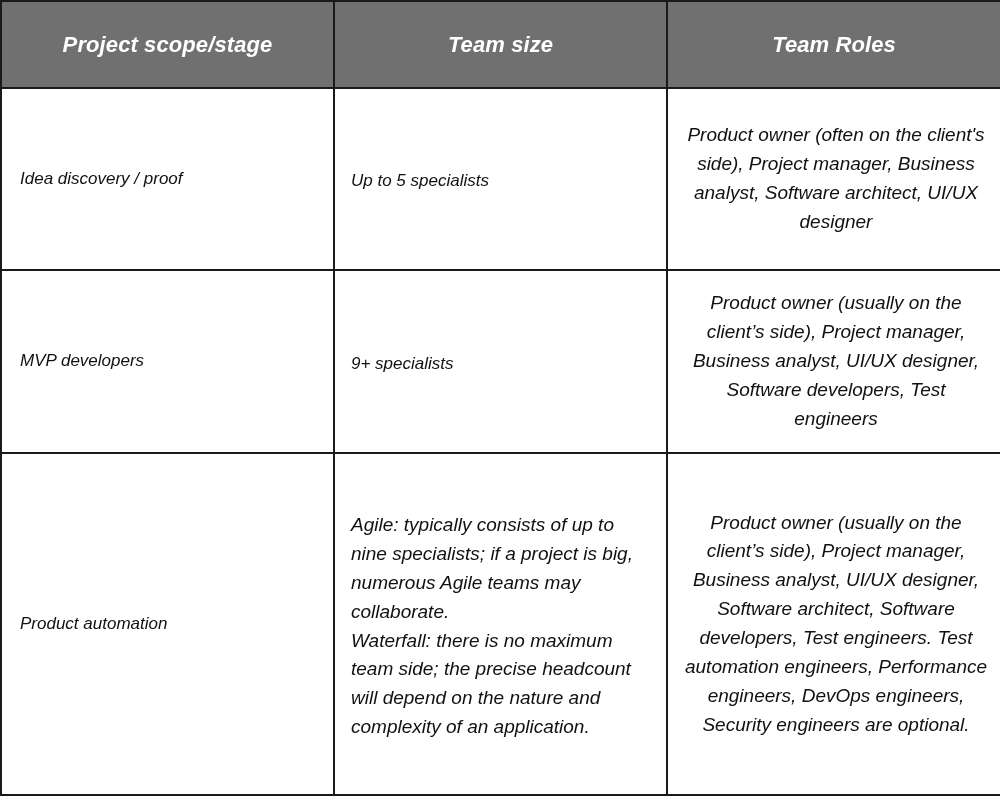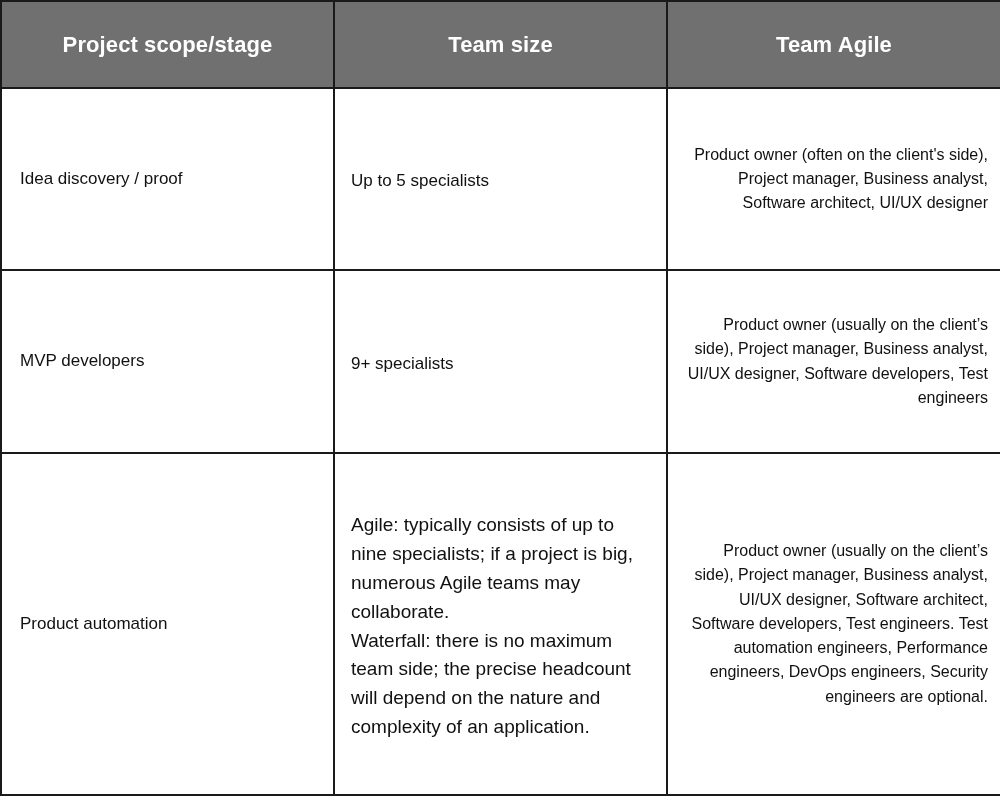--- a/index.html
+++ b/index.html
@@ -13,20 +13,21 @@
     overflow: hidden;
     font-family: "Liberation Sans", sans-serif;
     -webkit-font-smoothing: antialiased;
   }
 
   .table-wrap {
     width: 1000px;
     height: 800px;
     box-sizing: border-box;
     position: relative;
+    font-style: italic;
   }
 
   table.team-table {
     border-collapse: collapse;
     table-layout: fixed;
     width: 1000px;
     height: 796px;
     border: 2px solid #1a1a1a;
   }
 
@@ -79,45 +80,45 @@
     text-align: left;
   }
   td.size-cell.block-text {
     font-size: 19px;
     line-height: 1.52;
   }
   td.size-cell .para { margin: 0; }
 
   
   td.roles-cell {
-    font-size: 16px;
+    font-size: 19px;
     line-height: 1.52;
     padding: 10px 12px 10px 16px;
-    text-align: right;
+    text-align: center;
   }
 
   tr.row-1 { height: 182px; }
   tr.row-2 { height: 183px; }
   tr.row-3 { height: 342px; }
 </style>
 </head>
 <body>
 
 <div class="table-wrap">
   <table class="team-table">
     <colgroup>
       <col class="c1">
       <col class="c2">
       <col class="c3">
     </colgroup>
     <thead>
       <tr class="header-row">
         <th>Project scope/stage</th>
         <th>Team size</th>
-        <th>Team Agile</th>
+        <th>Team Roles</th>
       </tr>
     </thead>
     <tbody>
 
       <tr class="row-1">
         <td class="stage-cell">Idea discovery / proof</td>
         <td class="size-cell">Up to 5 specialists</td>
         <td class="roles-cell">Product owner (often on the client's side), Project manager, Business analyst, Software architect, UI/UX designer</td>
       </tr>
 

